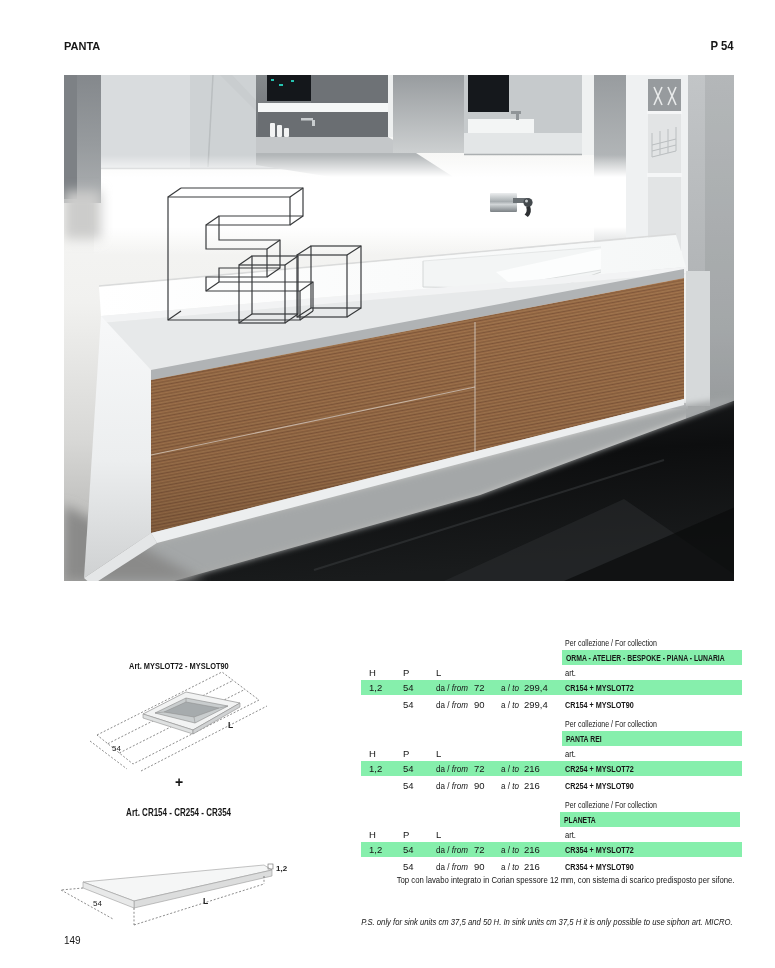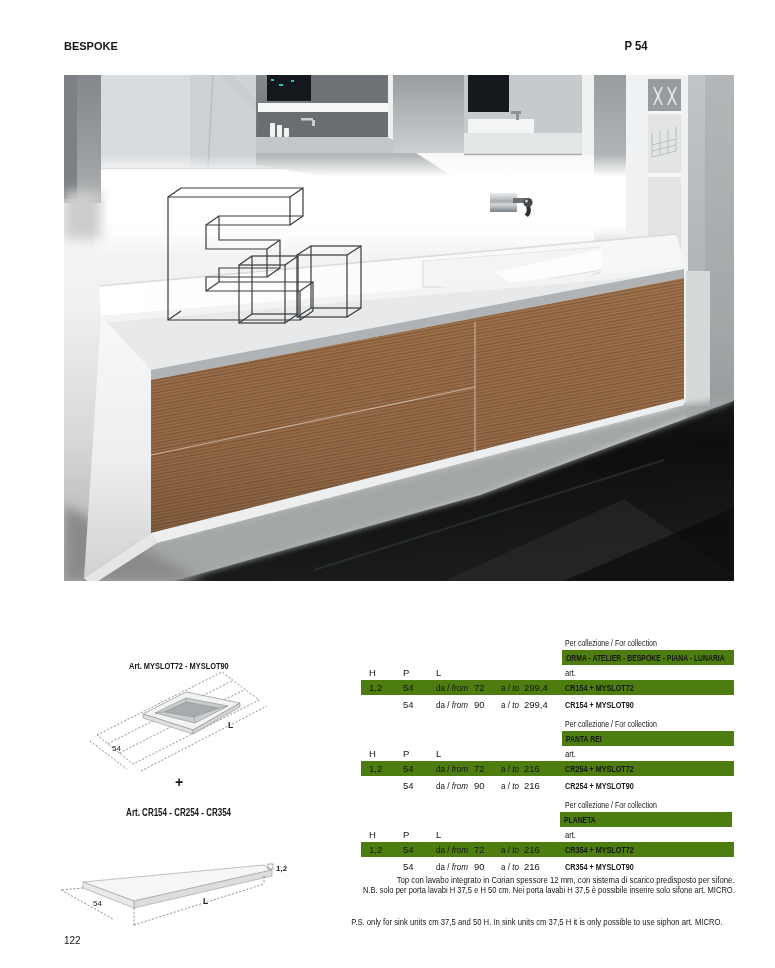--- a/index.html
+++ b/index.html
@@ -1,29 +1,29 @@
 <!DOCTYPE html>
 <html><head>
 <meta charset="utf-8">
 <style>
   html,body{margin:0;padding:0;background:#fff;}
   #page{position:relative;width:775px;height:968px;background:#fff;overflow:hidden;
         font-family:"Liberation Sans",sans-serif;color:#161616;}
   .abs{position:absolute;}
   .t{font-size:9.5px;line-height:10px;white-space:nowrap;}
-  .bar{background:#4d7c0f;}
+  .bar{background:#86efac;padding-left:8px;}
   .cx{display:inline-block;transform-origin:0 50%;white-space:nowrap;}
 </style>
 </head>
 <body>
 <div id="page">
 
-  <div class="abs" style="left:64px;top:40px;font-size:11px;font-weight:bold;">BESPOKE</div>
-
-  <div class="abs" style="left:534px;top:38px;width:200px;text-align:center;font-size:13px;font-weight:bold;"><span class="cx" style="transform:scaleX(0.87);transform-origin:100% 50%;">P 54</span></div>
+  <div class="abs" style="left:64px;top:40px;font-size:11px;font-weight:bold;">PANTA</div>
+
+  <div class="abs" style="left:534px;top:38px;width:200px;text-align:right;font-size:13px;font-weight:bold;"><span class="cx" style="transform:scaleX(0.87);transform-origin:100% 50%;">P 54</span></div>
 
   <div class="abs" style="left:64px;top:75px;width:670px;height:506px;background:#dfe1e2;" id="photo">
   <svg width="670" height="506" viewBox="0 0 670 506">
 <defs>
  <linearGradient id="leftstrip" x1="0" y1="0" x2="0" y2="1">
    <stop offset="0" stop-color="#84888c"></stop>
             <stop offset="0.55" stop-color="#979b9e"></stop>
             <stop offset="1" stop-color="#adb0b2"></stop>
  </linearGradient>
  <linearGradient id="wallL" x1="0" y1="0" x2="0" y2="1">
@@ -409,20 +409,19 @@
     <span class="abs" style="left:403px;">54</span>
       <span class="abs cx" style="left:436px;transform:scaleX(0.85);">da / <i>from</i></span>
       <span class="abs" style="left:474px;">90</span>
       <span class="abs cx" style="left:501px;transform:scaleX(0.85);">a / <i>to</i></span>
       <span class="abs" style="left:524px;">216</span>
       <span class="abs cx" style="left:565px;font-weight:bold;transform:scaleX(0.76);">CR354 + MYSLOT90</span>
   </div>
 
   <div class="abs t" style="right:40px;top:874.5px;"><span class="cx" style="transform:scaleX(0.815);transform-origin:100% 50%;">Top con lavabo integrato in Corian spessore 12 mm, con sistema di scarico predisposto per sifone.</span></div>
 
-  <div class="abs t" style="right:40px;top:885px;text-align:right;"><span class="cx" style="transform:scaleX(0.795);transform-origin:100% 50%;">N.B. solo per porta lavabi H 37,5 e H 50 cm. Nei porta lavabi H 37,5 è possibile inserire solo sifone art. MICRO.</span></div>
-
-
-  <div class="abs t" style="right:52px;top:917px;text-align:center;"><span class="cx" style="transform:scaleX(0.81);transform-origin:100% 50%;">P.S. only for sink units cm 37,5 and 50 H. In sink units cm 37,5 H it is only possible to use siphon art. MICRO.</span></div>
-
-  <div class="abs" style="left:64px;top:934.5px;font-size:10px;">122</div>
+
+
+  <div class="abs t" style="right:42px;top:917px;text-align:center;font-style:italic;"><span class="cx" style="transform:scaleX(0.81);transform-origin:100% 50%;">P.S. only for sink units cm 37,5 and 50 H. In sink units cm 37,5 H it is only possible to use siphon art. MICRO.</span></div>
+
+  <div class="abs" style="left:64px;top:934.5px;font-size:10px;">149</div>
 
 </div>
 
 </body></html>

